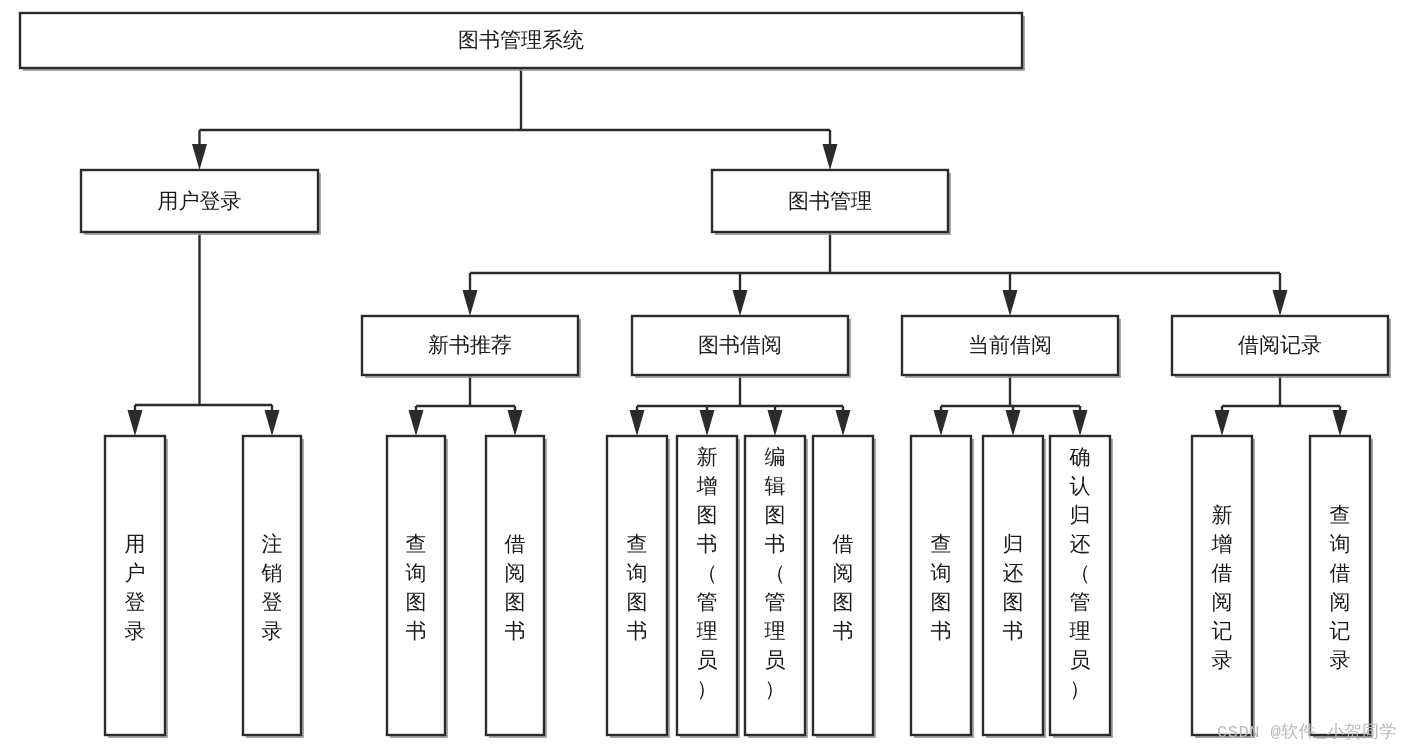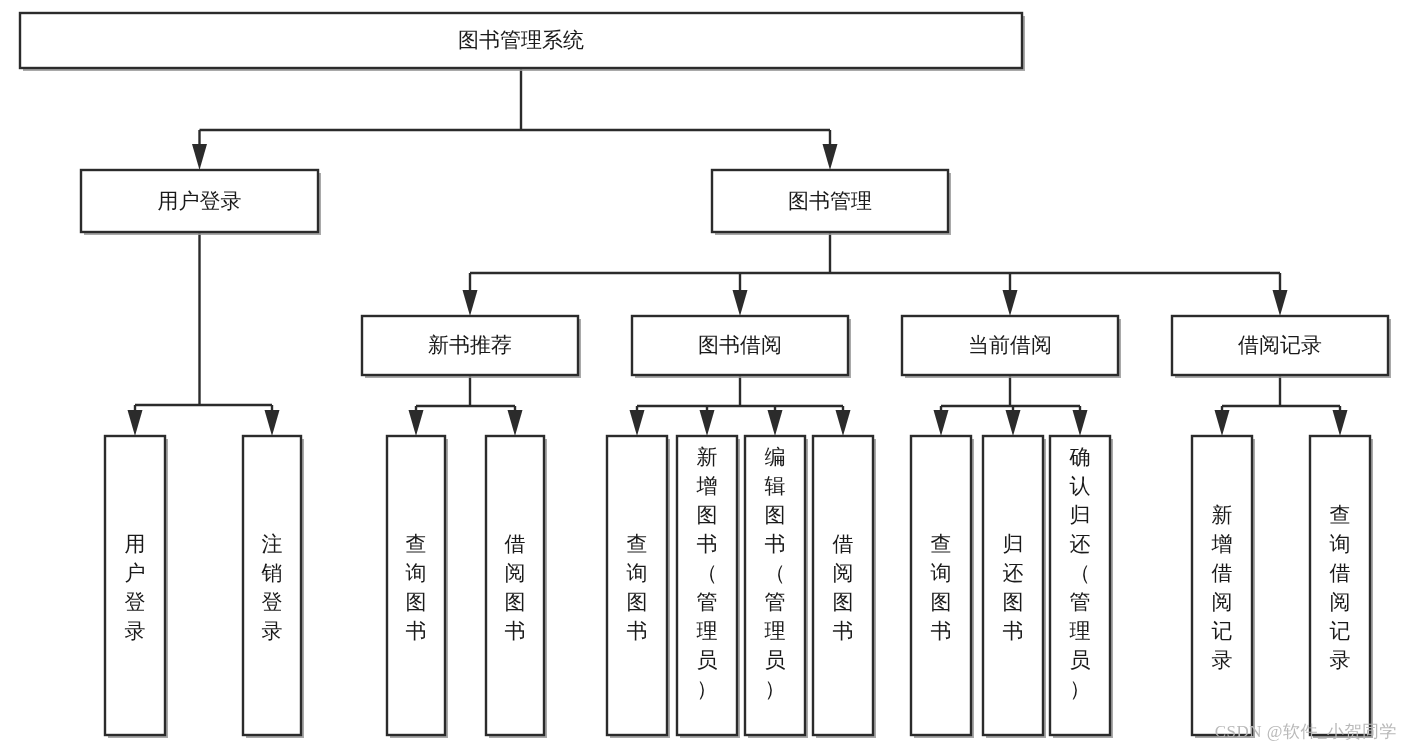--- a/index.html
+++ b/index.html
@@ -58,21 +58,21 @@
   .node-label-v {
     font-family: "Liberation Sans", "DejaVu Sans", sans-serif;
     font-size: 21px;
     fill: #1a1a1a;
     text-anchor: middle;
   }
   .watermark-text {
     position: absolute;
     right: 8px;
     bottom: 4px;
-    font-family: Liberation Serif, serif;
+    font-family: Liberation Mono, monospace;
     font-size: 17px;
     color: #b9b9b9;
     white-space: nowrap;
     letter-spacing: 0.5px;
     pointer-events: none;
   }
 </style>
 </head>
 <body>
 

